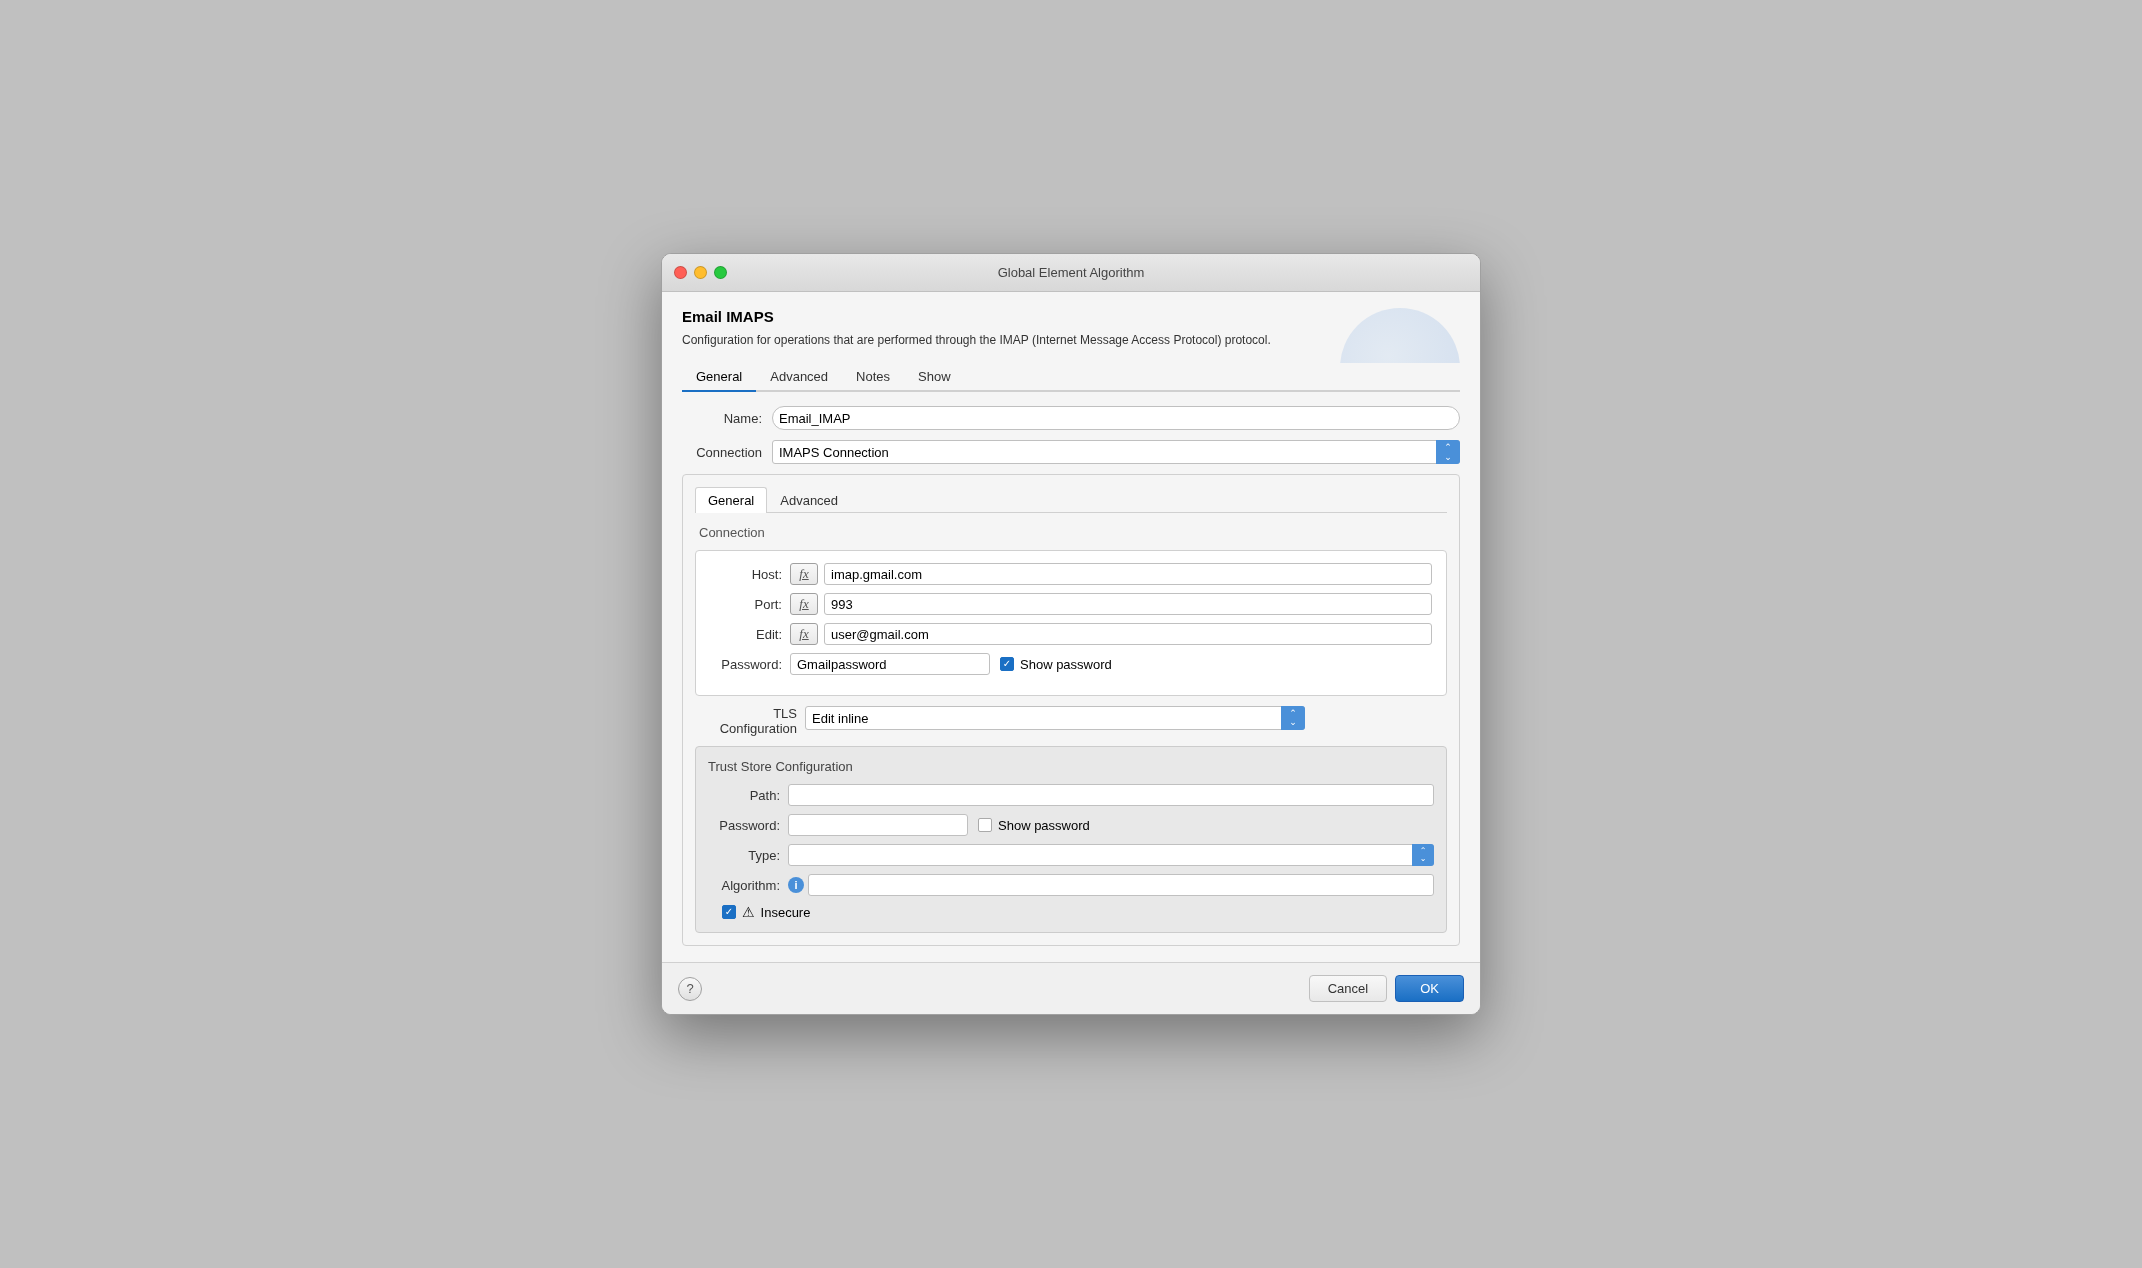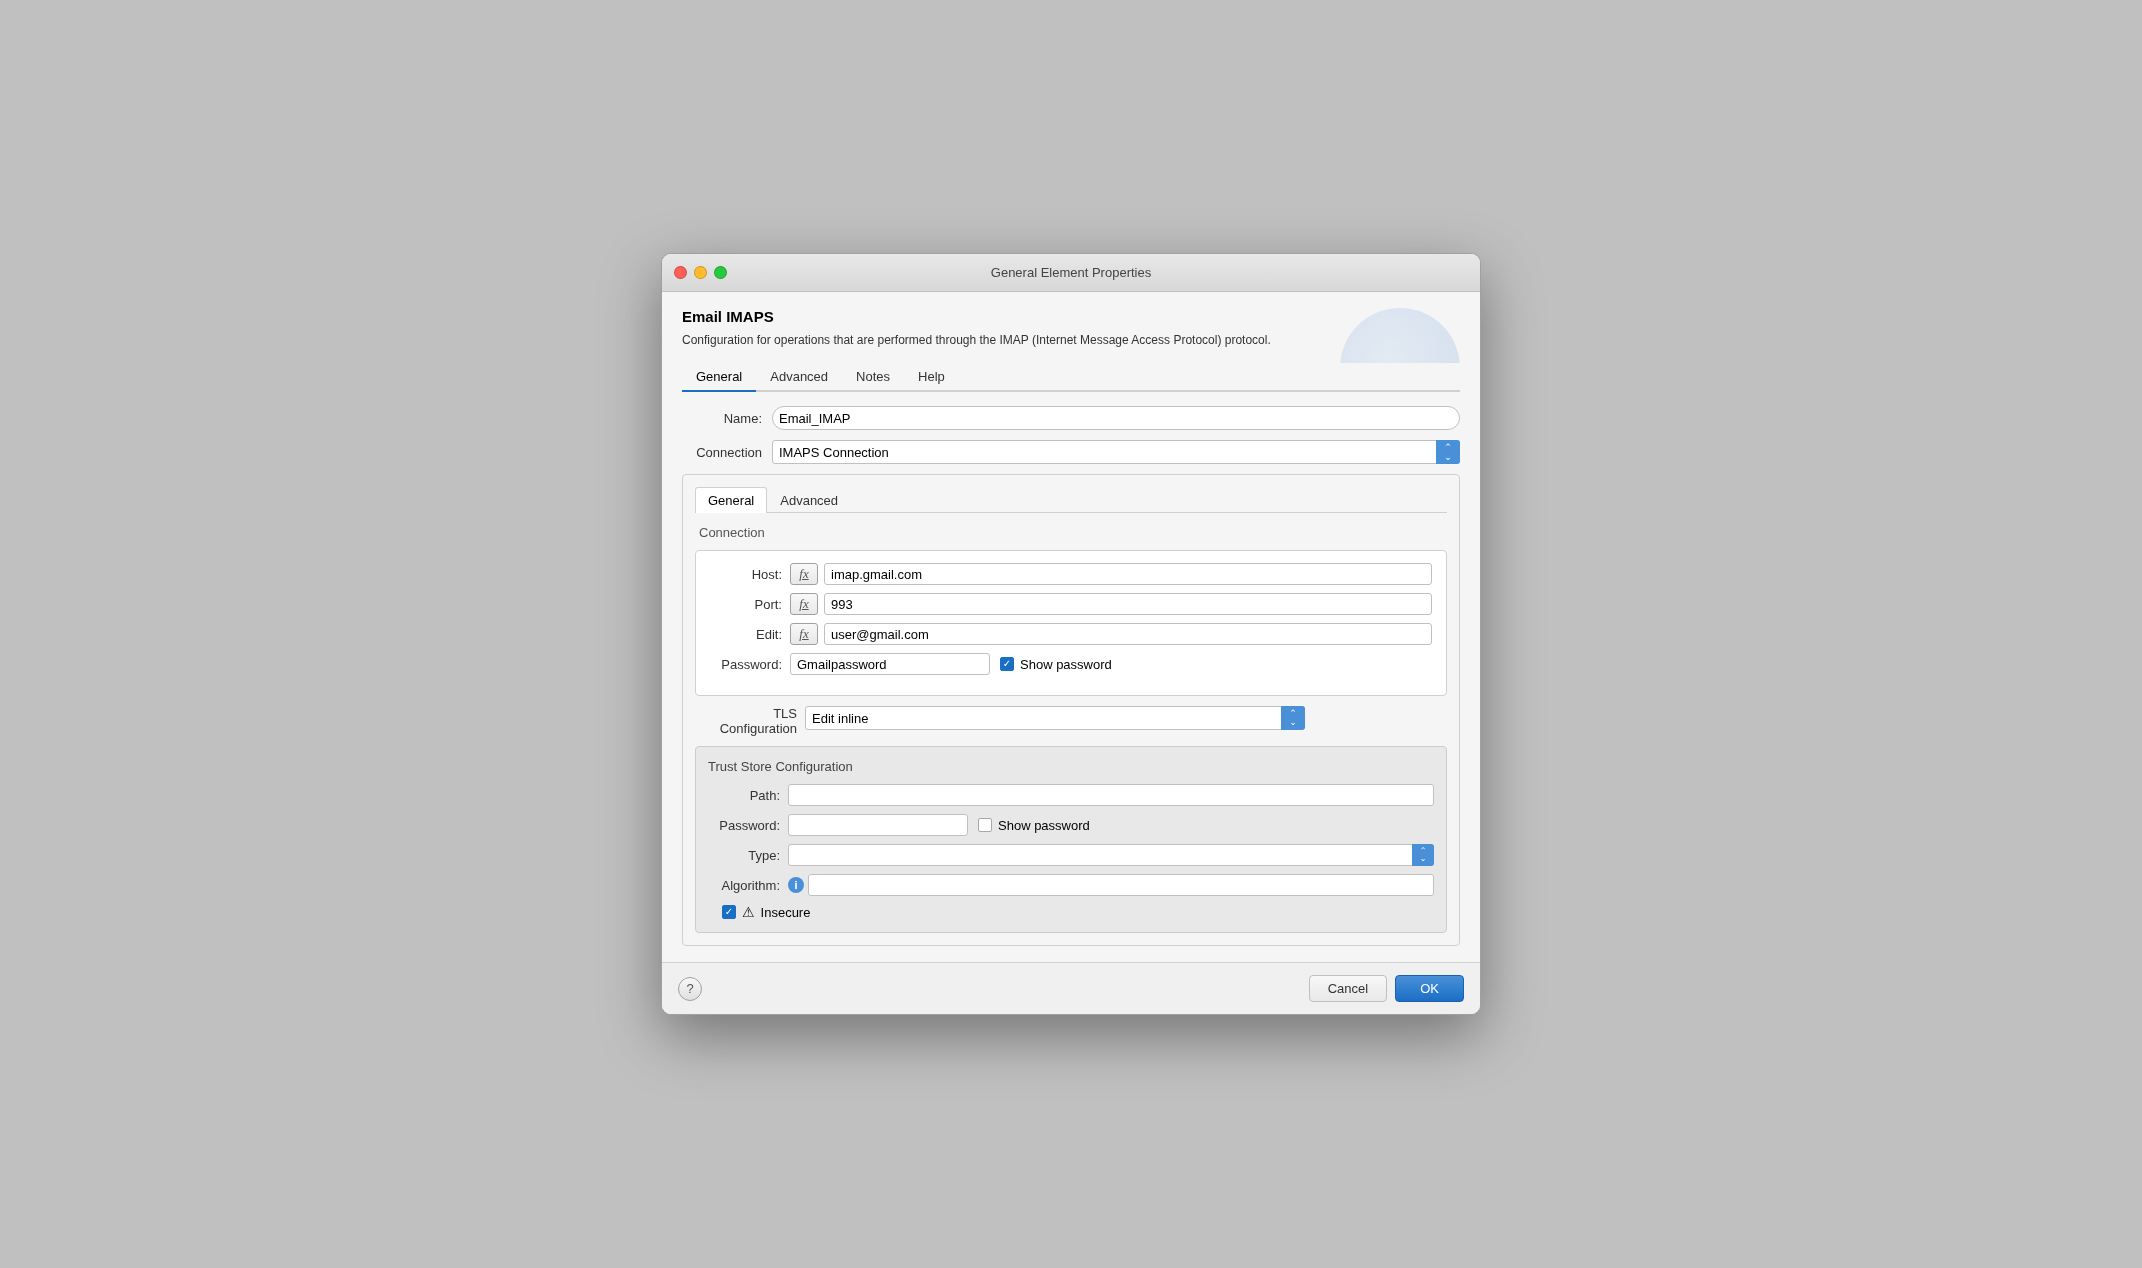--- a/index.html
+++ b/index.html
@@ -558,36 +558,36 @@
 <body>
 
 <div class="window">
 
   <div class="titlebar">
     <div class="traffic-lights">
       <div class="traffic-light close"></div>
       <div class="traffic-light minimize"></div>
       <div class="traffic-light maximize"></div>
     </div>
-    <span class="titlebar-title">General Element Properties</span>
+    <span class="titlebar-title">Global Element Algorithm</span>
   </div>
 
   <div class="window-content">
 
     <div class="dialog-header" style="position:relative; overflow:hidden; padding-right: 130px;">
       <div class="decorative-circle"></div>
       <h2>Email IMAPS</h2>
       <p>Configuration for operations that are performed through the IMAP (Internet Message Access Protocol) protocol.</p>
     </div>
 
     <div class="top-tabs">
       <div class="top-tab active">General</div>
       <div class="top-tab">Advanced</div>
       <div class="top-tab">Notes</div>
-      <div class="top-tab">Help</div>
+      <div class="top-tab">Show</div>
     </div>
 
     <div class="form-row">
       <span class="form-label">Name:</span>
       <input class="form-input" type="text" value="Email_IMAP" style="">
     </div>
 
     <div class="form-row">
       <span class="form-label">Connection</span>
       <div class="connection-select-wrapper">

